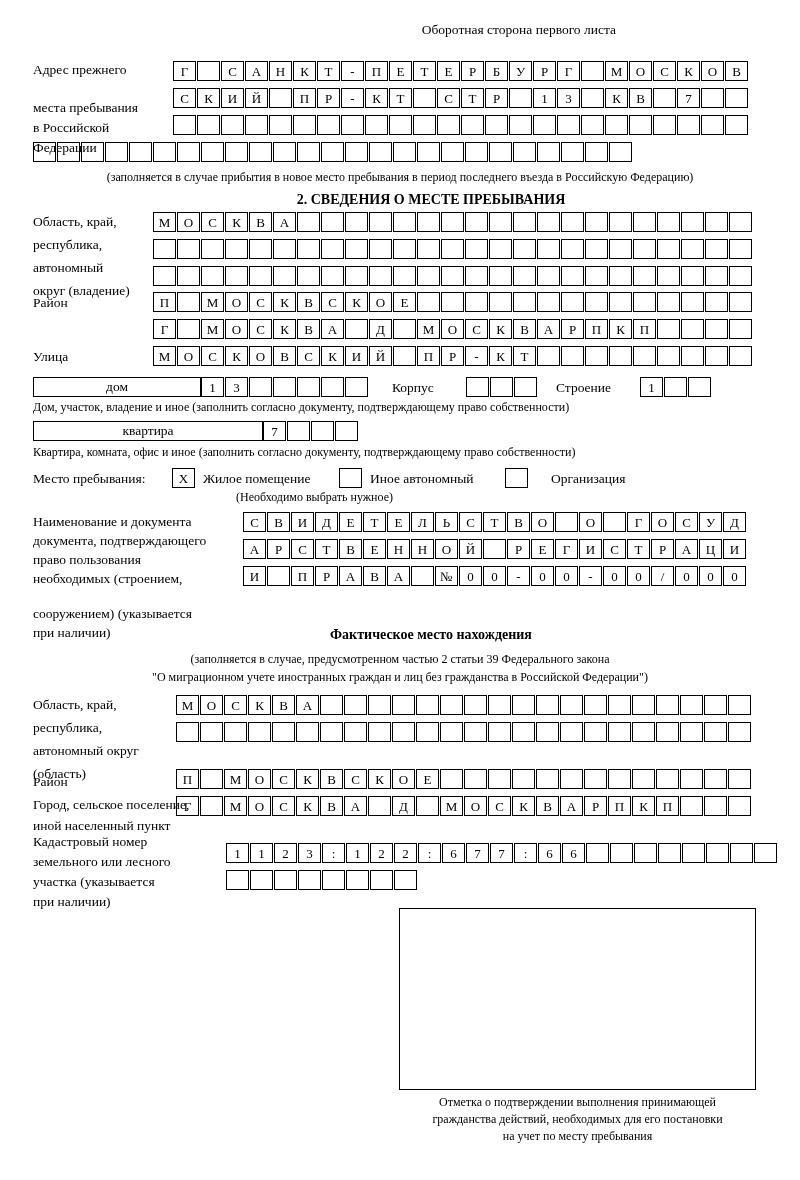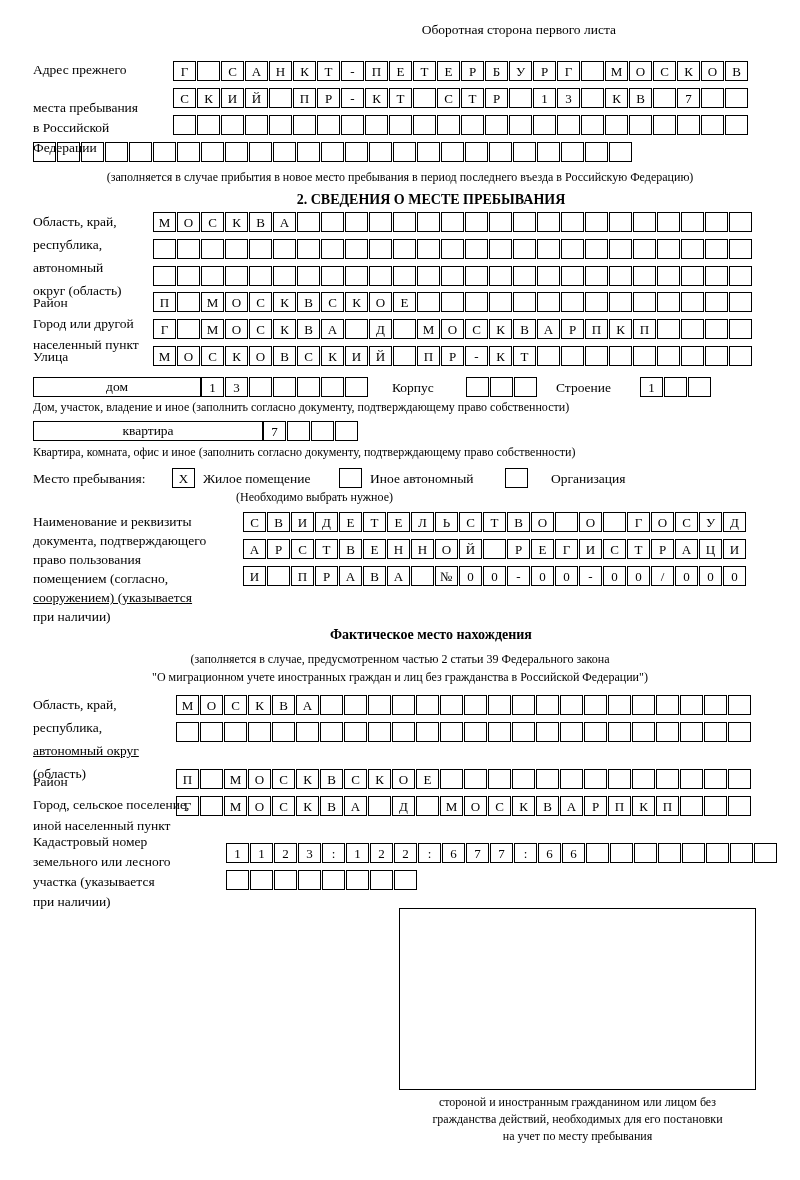--- a/index.html
+++ b/index.html
@@ -171,21 +171,21 @@
   </div>
 
   <div class="abs small center" style="left:0;top:170px;width:800px;">(заполняется в случае прибытия в новое место пребывания в период последнего въезда в Российскую Федерацию)</div>
 
   <div class="abs bold center" style="left:0;top:192px;width:800px;font-size:14px;">2. СВЕДЕНИЯ О МЕСТЕ ПРЕБЫВАНИЯ</div>
 
   <div class="abs lbl lbl-multi" style="left:33px;top:214px;">
     <div>Область, край,</div>
     <div style="margin-top:8px;">республика,</div>
     <div style="margin-top:8px;">автономный</div>
-    <div style="margin-top:8px;">округ (область)</div>
+    <div style="margin-top:8px;">округ (владение)</div>
   </div>
 
   <div class="abs boxes" style="left:153px;top:212px;">
     <div class="bx">М</div>
     <div class="bx">О</div>
     <div class="bx">С</div>
     <div class="bx">К</div>
     <div class="bx">В</div>
     <div class="bx">А</div>
     <div class="bx"></div>
@@ -287,24 +287,20 @@
     <div class="bx"></div>
     <div class="bx"></div>
     <div class="bx"></div>
     <div class="bx"></div>
     <div class="bx"></div>
     <div class="bx"></div>
     <div class="bx"></div>
     <div class="bx"></div>
   </div>
 
-  <div class="abs lbl lbl-multi" style="left:33px;top:316px;">
-    <div>Город или другой</div>
-    <div style="margin-top:6px;">населенный пункт</div>
-  </div>
   <div class="abs boxes" style="left:153px;top:319px;">
     <div class="bx">Г</div>
     <div class="bx"></div>
     <div class="bx">М</div>
     <div class="bx">О</div>
     <div class="bx">С</div>
     <div class="bx">К</div>
     <div class="bx">В</div>
     <div class="bx">А</div>
     <div class="bx"></div>
@@ -391,25 +387,25 @@
   <div class="abs lbl" style="left:33px;top:471px;">Место пребывания:</div>
   <div class="abs ck" style="left:172px;top:468px;">X</div>
   <div class="abs lbl" style="left:203px;top:471px;">Жилое помещение</div>
   <div class="abs ck" style="left:339px;top:468px;"></div>
   <div class="abs lbl" style="left:370px;top:471px;">Иное автономный</div>
   <div class="abs ck" style="left:505px;top:468px;"></div>
   <div class="abs lbl" style="left:551px;top:471px;">Организация</div>
   <div class="abs small" style="left:236px;top:490px;">(Необходимо выбрать нужное)</div>
 
   <div class="abs lbl lbl-multi" style="left:33px;top:514px;">
-    <div>Наименование и реквизиты</div>
+    <div>Наименование и документа</div>
     <div style="margin-top:4px;">документа, подтверждающего</div>
     <div style="margin-top:4px;">право пользования</div>
-    <div style="margin-top:4px;">помещением (согласно,</div>
-    <div style="margin-top:4px;text-decoration:underline;">сооружением) (указывается</div>
+    <div style="margin-top:4px;">необходимых (строением,</div>
+    <div style="margin-top:20px;">сооружением) (указывается</div>
     <div style="margin-top:4px;">при наличии)</div>
   </div>
 
   <div class="abs boxes" style="left:243px;top:512px;">
     <div class="bx">С</div>
     <div class="bx">В</div>
     <div class="bx">И</div>
     <div class="bx">Д</div>
     <div class="bx">Е</div>
     <div class="bx">Т</div>
@@ -476,21 +472,21 @@
     <div class="bx">0</div>
   </div>
 
   <div class="abs bold center" style="left:0;top:627px;width:800px;font-size:14px;">Фактическое место нахождения</div>
   <div class="abs small center" style="left:0;top:652px;width:800px;">(заполняется в случае, предусмотренном частью 2 статьи 39 Федерального закона</div>
   <div class="abs small center" style="left:0;top:670px;width:800px;">"О миграционном учете иностранных граждан и лиц без гражданства в Российской Федерации")</div>
 
   <div class="abs lbl lbl-multi" style="left:33px;top:697px;">
     <div>Область, край,</div>
     <div style="margin-top:8px;">республика,</div>
-    <div style="margin-top:8px;text-decoration:underline;">автономный округ</div>
+    <div style="margin-top:8px;">автономный округ</div>
     <div style="margin-top:8px;">(область)</div>
   </div>
 
   <div class="abs boxes" style="left:176px;top:695px;">
     <div class="bx">М</div>
     <div class="bx">О</div>
     <div class="bx">С</div>
     <div class="bx">К</div>
     <div class="bx">В</div>
     <div class="bx">А</div>
@@ -639,18 +635,18 @@
     <div class="bx"></div>
     <div class="bx"></div>
     <div class="bx"></div>
     <div class="bx"></div>
     <div class="bx"></div>
     <div class="bx"></div>
   </div>
 
   <div class="abs notebox" style="left:399px;top:908px;width:357px;height:182px;"></div>
   <div class="abs center small" style="left:399px;top:1094px;width:357px;line-height:17px;">
-    <div>стороной и иностранным гражданином или лицом без</div>
+    <div>Отметка о подтверждении выполнения принимающей</div>
     <div>гражданства действий, необходимых для его постановки</div>
     <div>на учет по месту пребывания</div>
   </div>
 
 </div>
 
 </body></html>

